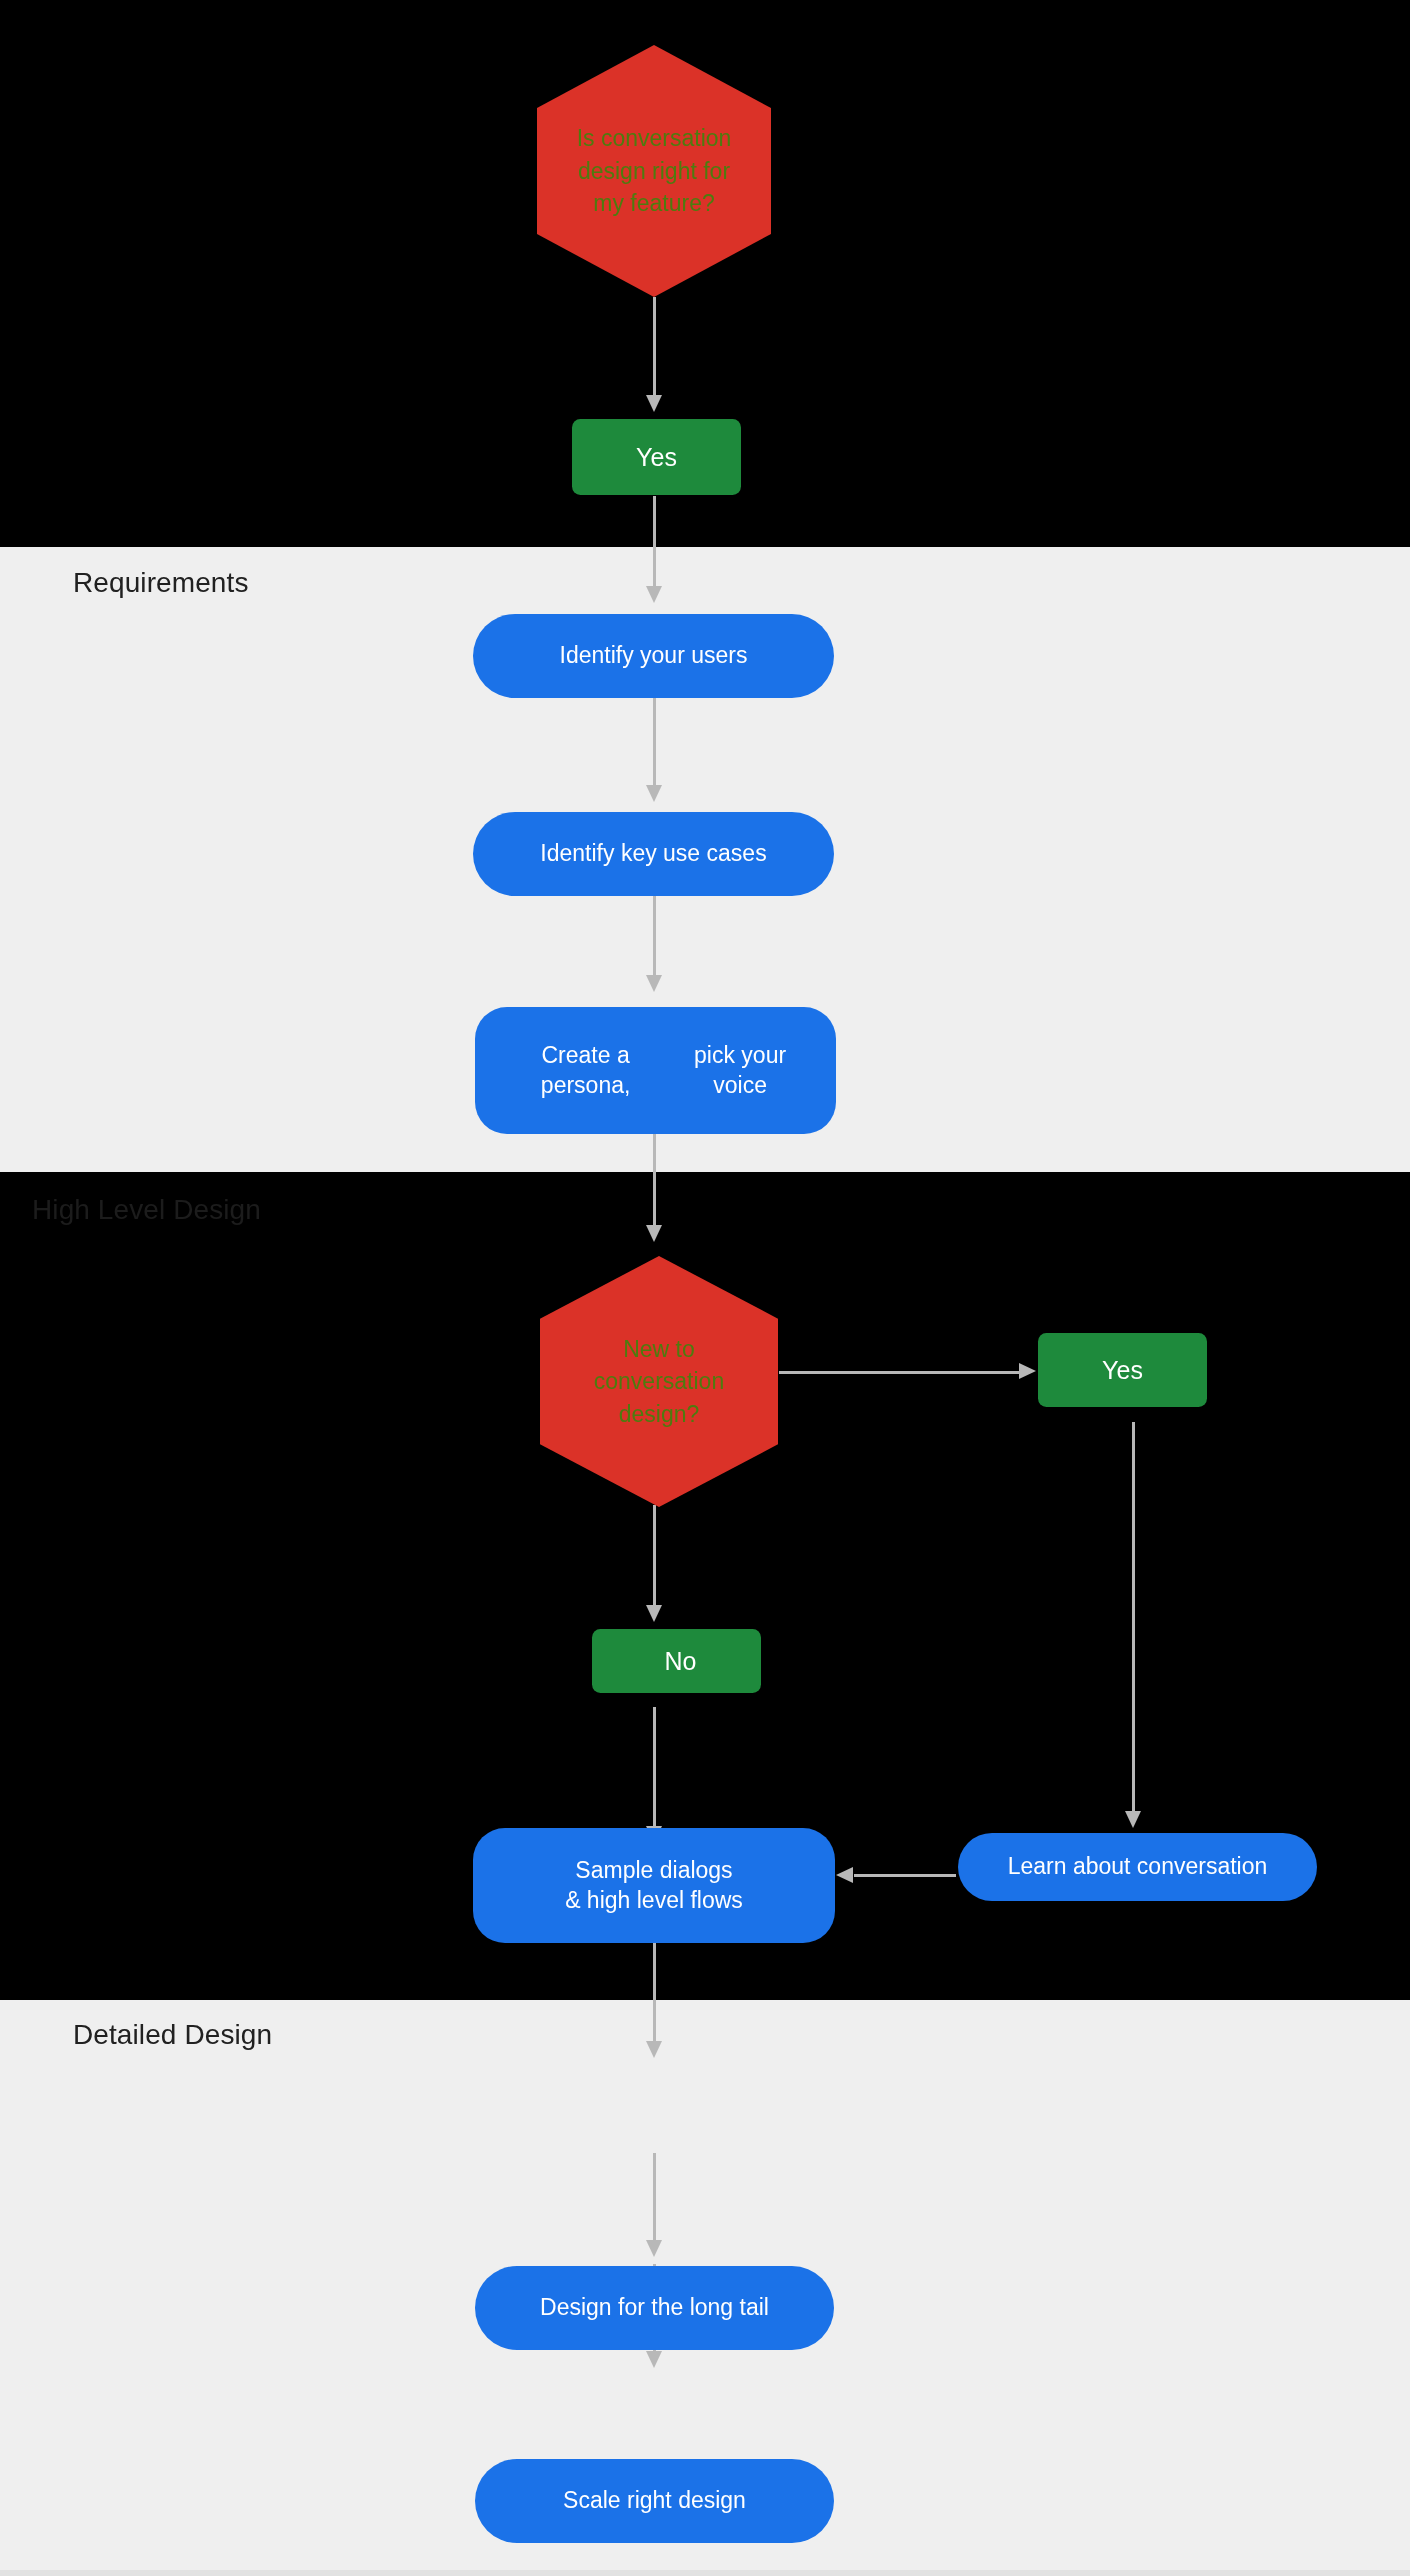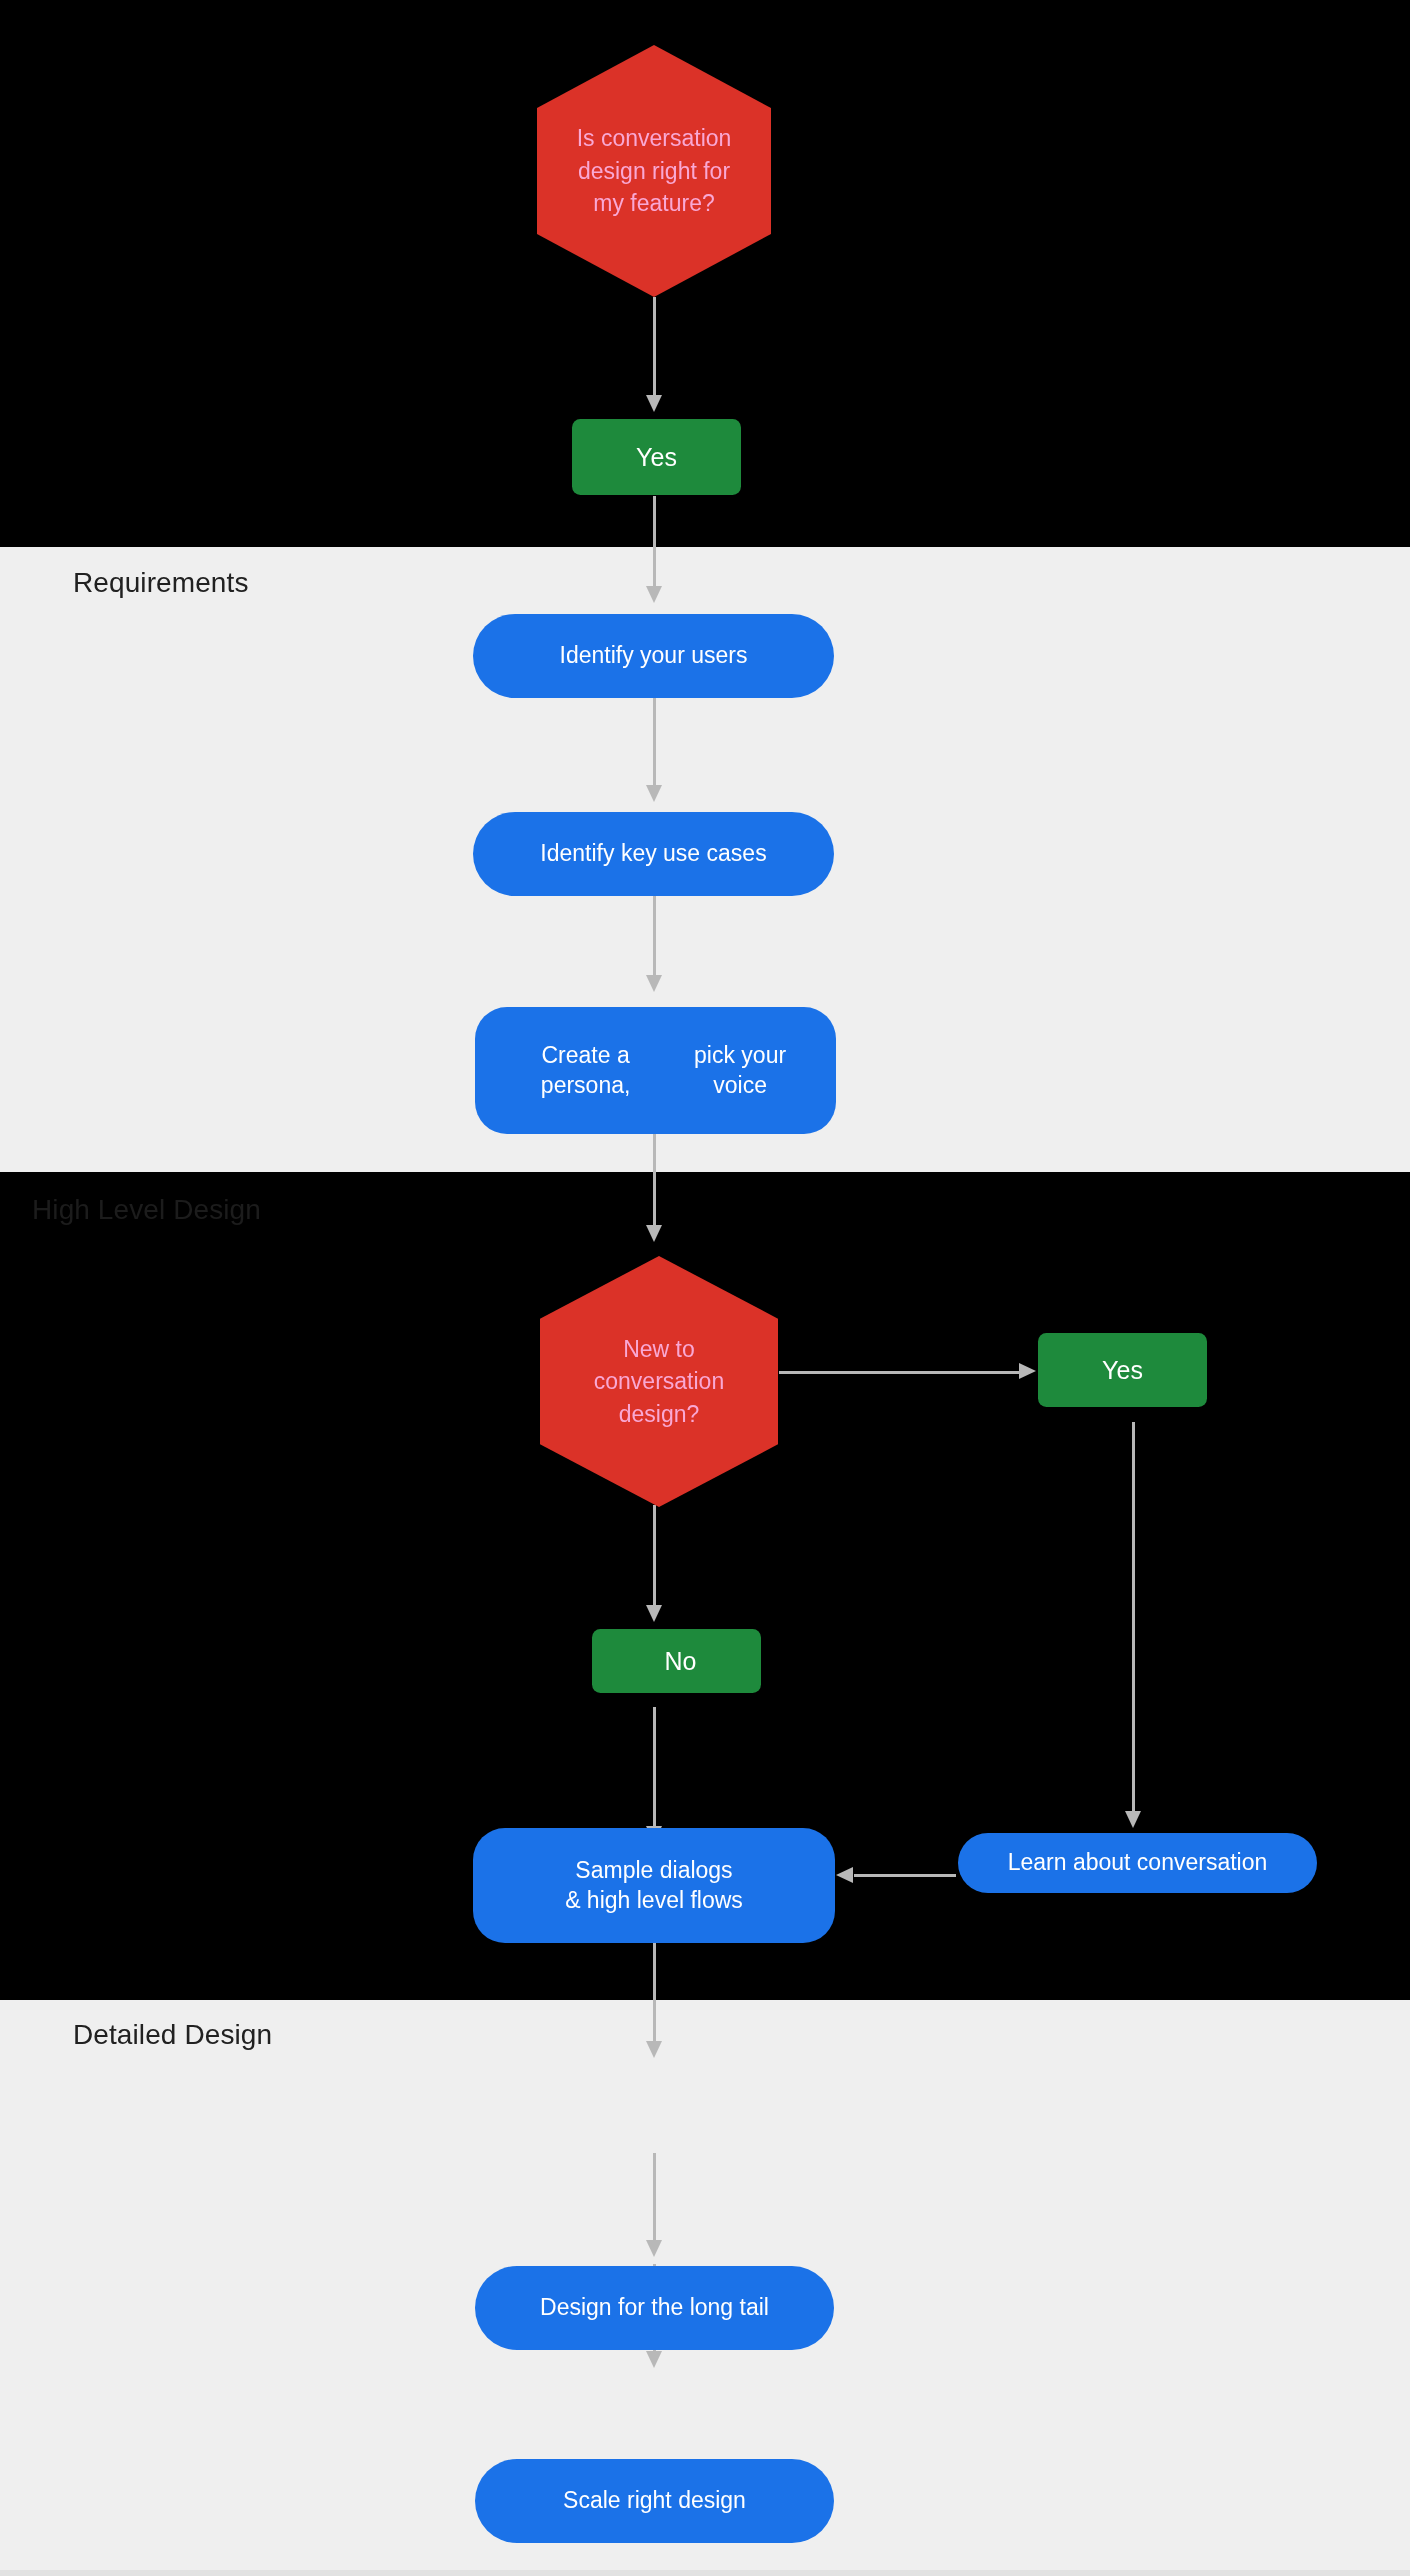--- a/index.html
+++ b/index.html
@@ -78,21 +78,21 @@
     inset: 0;
     background: #db3228;
     -webkit-clip-path: polygon(50% 0%, 100% 25%, 100% 75%, 50% 100%, 0% 75%, 0% 25%);
     clip-path: polygon(50% 0%, 100% 25%, 100% 75%, 50% 100%, 0% 75%, 0% 25%);
   }
   .node-hex .hextext {
     position: relative;
     z-index: 2;
     font-size: 23px;
     line-height: 1.42;
-    color: #f9a8d4;
+    color: #4d7c0f;
     width: 100%;
     padding: 0 20px;
   }
 
   
   .conn {
     position: absolute;
     z-index: 2;
   }
   .conn-v {
@@ -223,21 +223,21 @@
   </div>
 
   <div class="node node-green" style="left:1038px; top:1333px; width:169px; height:74px;">
     <span>Yes</span>
   </div>
 
   <div class="node node-green" style="left:592px; top:1629px; width:169px; height:64px;padding-left:8px;">
     <span>No</span>
   </div>
 
-  <div class="node node-pill" style="left:958px; top:1833px; width:359px; height:60px;">
+  <div class="node node-pill" style="left:958px; top:1833px; width:359px; height:68px;">
     <span>Learn about conversation</span>
   </div>
 
   <div class="node node-pill-2line" style="left:473px; top:1828px; width:362px; height:115px; flex-direction:column;">
     <span>Sample dialogs</span>
     <span>&amp; high level flows</span>
   </div>
 
 
   <div class="node node-pill" style="left:475px; top:2266px; width:359px; height:84px;">

